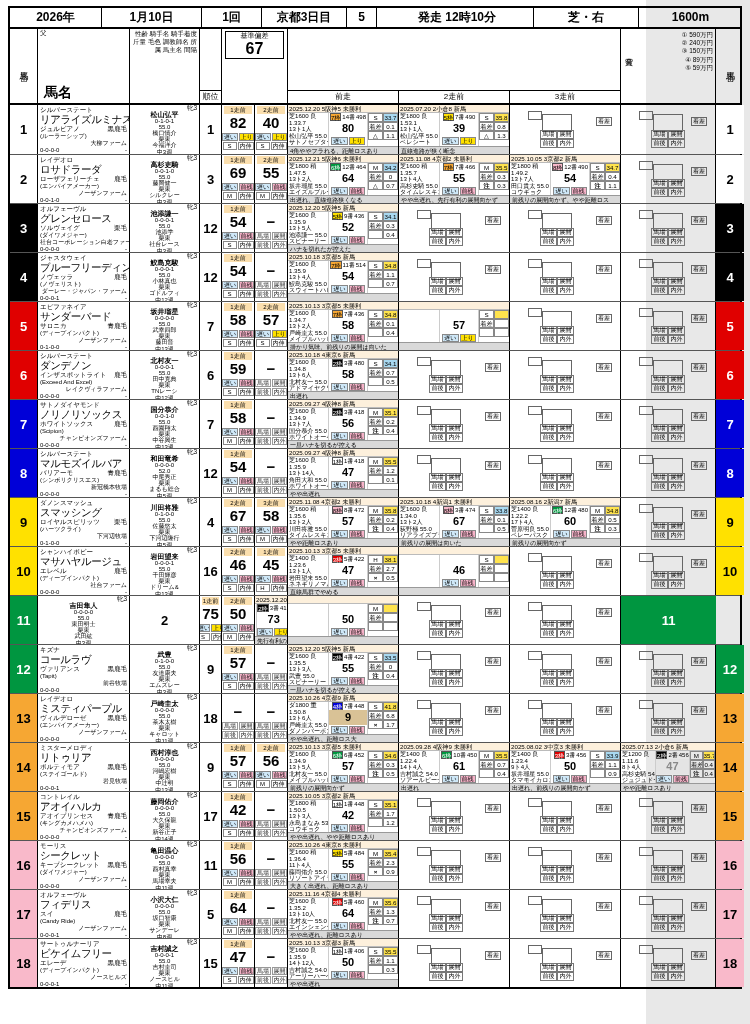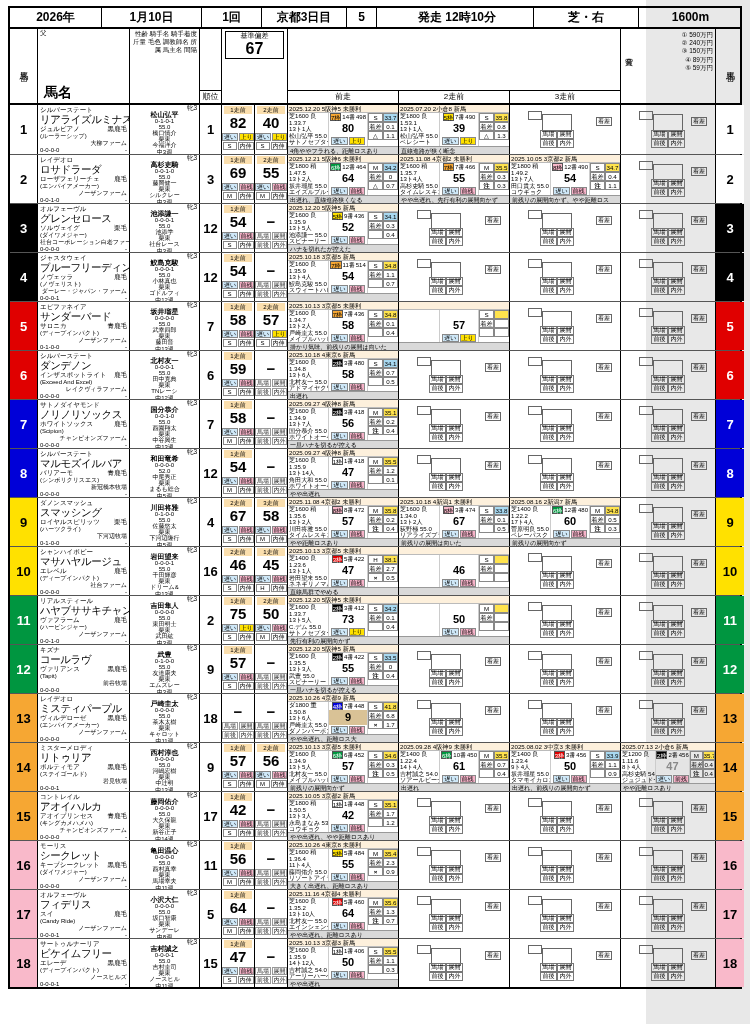--- a/index.html
+++ b/index.html
@@ -1748,34 +1748,20 @@
                 <span>展開</span>
         <span>前後</span>
                 <span>内外</span>
       </div>
     </div>
           </div>
     <div class="numcell fc-y">10</div>
   </div>
         <div class="hrow">
     <div class="numcell fc-g">11</div>
-    <div class="ncell">
-      <div class="sire">リアルスティール</div>
-      <div class="hname">ハヤブササキチャン</div>
-      <div class="damln">
-              <span>ヴァフラーム</span>
-              <span>鹿毛</span>
-            </div>
-      <div class="damsire">(ハービンジャー)</div>
-      <div class="farm">ノーザンファーム</div>
-      <div class="rec">
-              <span>0-0-1-0</span>
-              <span>-</span>
-            </div>
-    </div>
     <div class="jcell">
       <div class="sa">牝3</div>
       <div class="jk">吉田隼人</div>
       <div>0-0-0-0</div>
       <div>55.0</div>
       <div>東田明士</div>
       <div>栗東</div>
       <div>武田紘</div>
       <div>中3週</div>
     </div>

